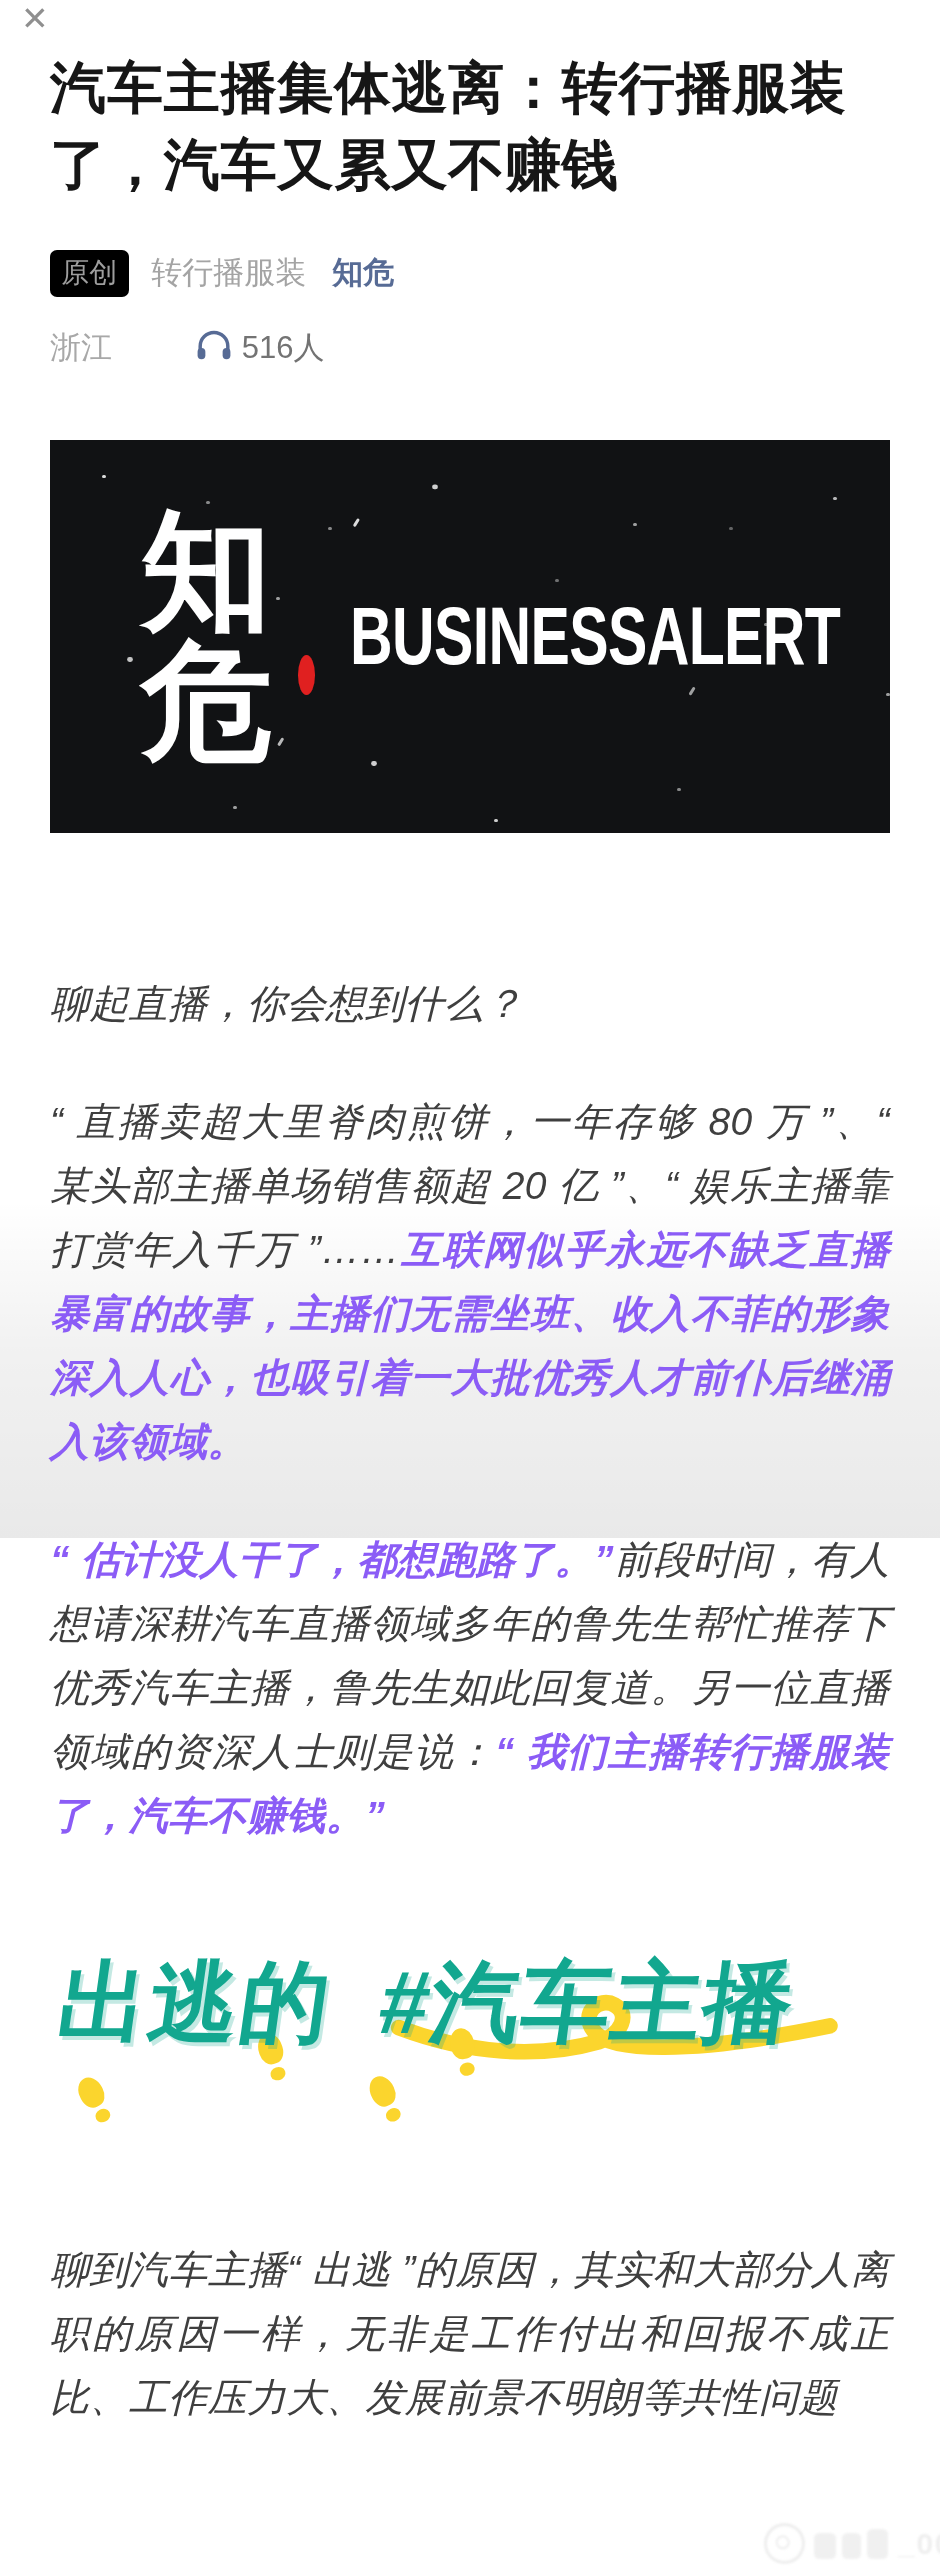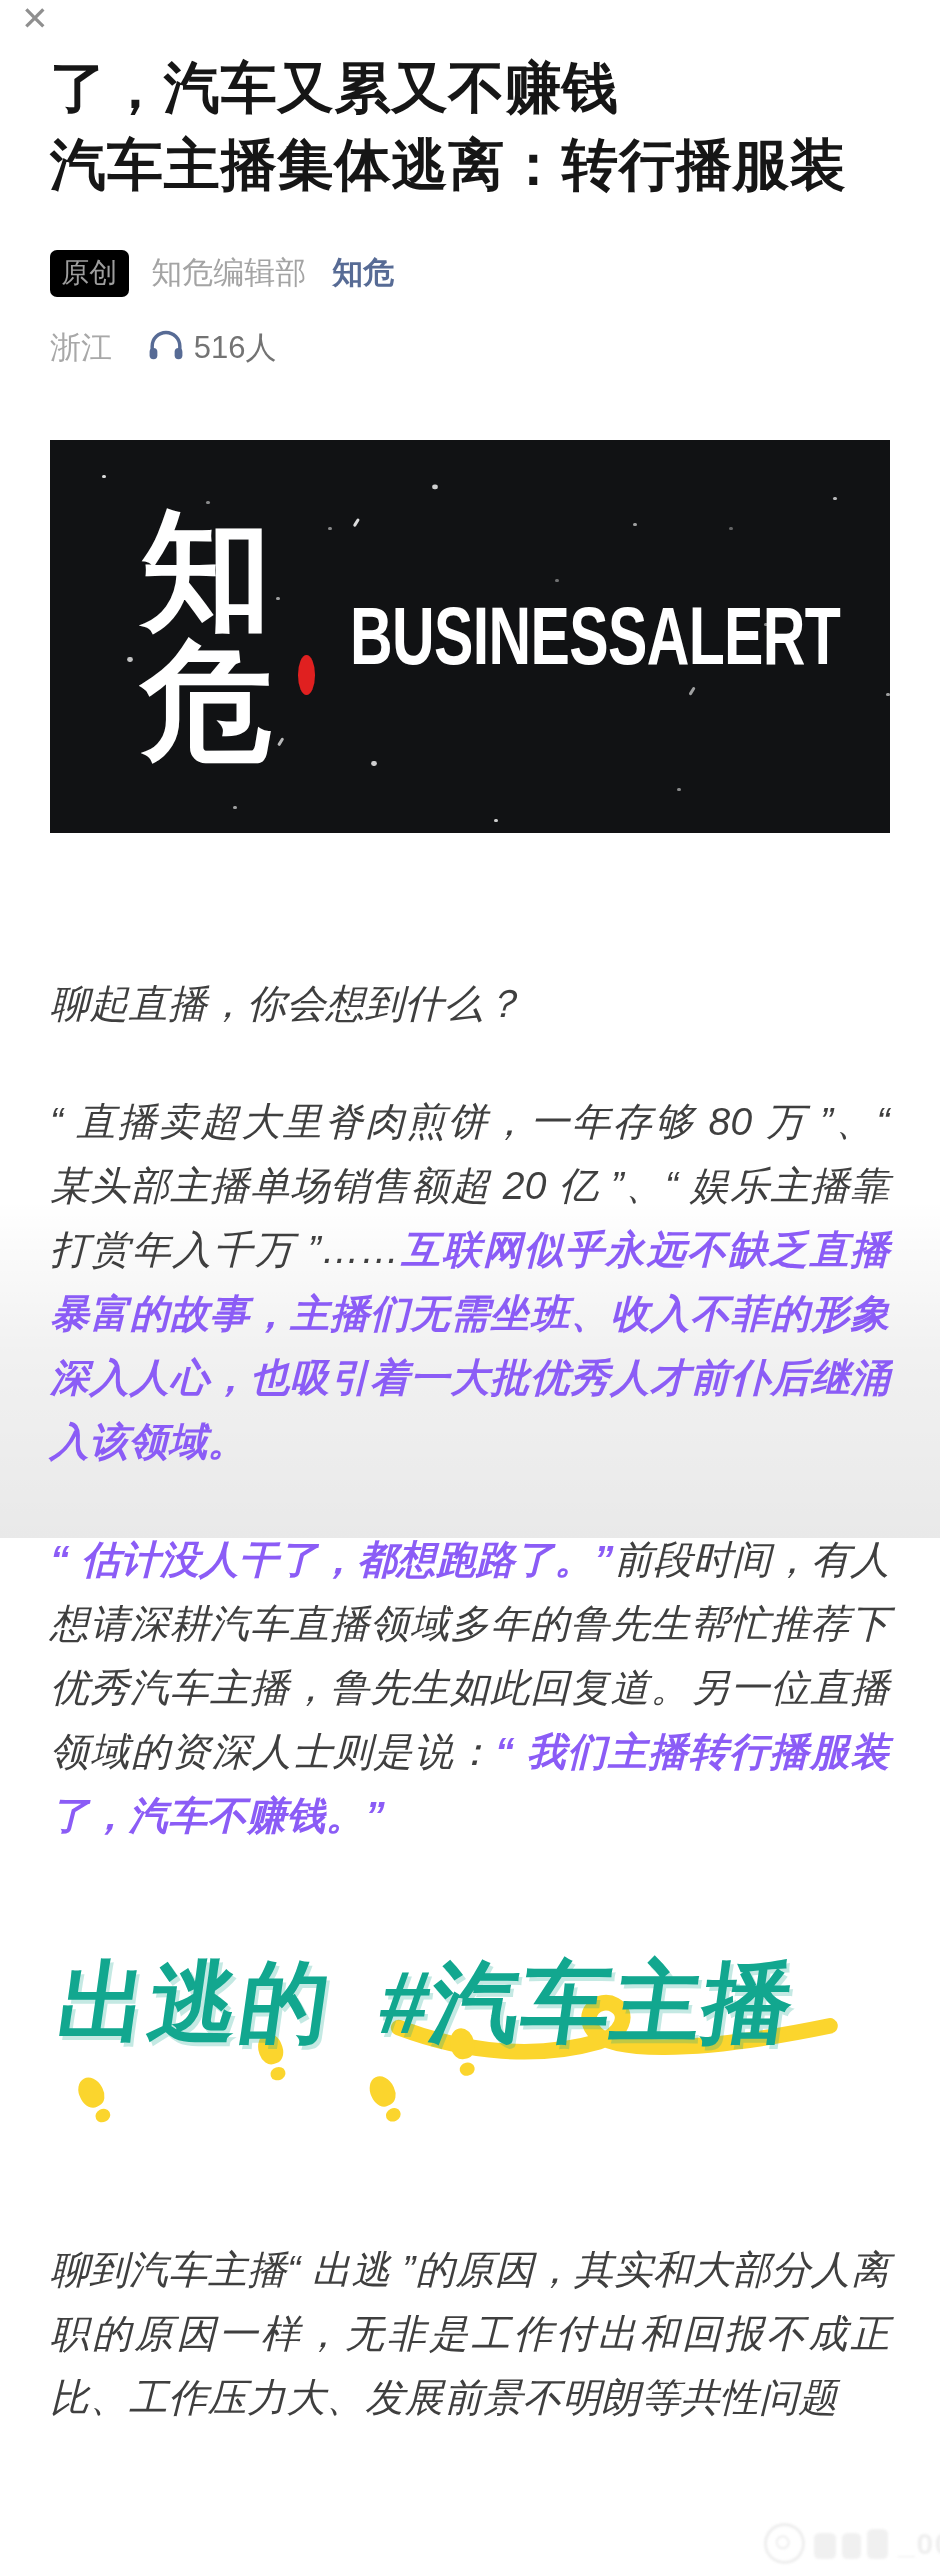--- a/index.html
+++ b/index.html
@@ -20,21 +20,21 @@
   }
   
   .meta-row1{margin-top:47px;display:flex;align-items:center;font-size:31px;}
   .badge{
     background:#000000;color:#9e9e9e;font-size:28px;padding:4.4px 11.3px;border-radius:7px;
     margin-right:22.6px;flex:0 0 auto;
   }
   .meta-editor{color:#a4a4a4;margin-right:26px;}
   .meta-account{color:#576b95;font-weight:600;margin-right:28px;}
   .meta-date{color:#b0b0b0;}
-  .meta-row2{margin-top:30px;display:flex;align-items:center;font-size:31px;}
+  .meta-row2{margin-top:30px;display:flex;align-items:center;font-size:31px;gap:48px;}
   .meta-location{color:#a8a8a8;margin-right:35px;}
   .listen{display:flex;align-items:flex-start;color:#737373;}
   .listen svg{margin-right:8.7px;}
   
   .banner{
     position:relative;margin-top:71px;height:393px;background:#111214;overflow:hidden;
     display:flex;align-items:center;
   }
   .speck,.speck2{position:absolute;width:3.5px;height:3.5px;border-radius:50%;background:rgba(255,255,255,.85);}
   .speck{left:52px;top:35px;box-shadow:
@@ -105,27 +105,27 @@
 <body>
 
 <div class="page">
 
   <div class="close-btn">✕</div>
 
   <div class="fade-band"></div>
 
   <div class="content">
     <div class="title">
+      <div>汽车主播集体逃离：转行播服装</div>
       <div>了，汽车又累又不赚钱</div>
-      <div>汽车主播集体逃离：转行播服装</div>
     </div>
 
     <div class="meta-row1">
       <span class="badge">原创</span>
-      <span class="meta-editor">知危编辑部</span>
+      <span class="meta-editor">转行播服装</span>
       <span class="meta-account">知危</span>
     </div>
 
     <div class="meta-row2">
       <span class="meta-location">浙江</span>
       <span class="listen">
         <svg width="38" height="35" viewBox="0 0 44 40">
           <path d="M6 30 v-8 a16 16 0 0 1 32 0 v8" fill="none" stroke="#576b95" stroke-width="4" stroke-linecap="round"></path>
           <rect x="3" y="24" width="9" height="13" rx="4.5" fill="#576b95"></rect>
           <rect x="32" y="24" width="9" height="13" rx="4.5" fill="#576b95"></rect>

